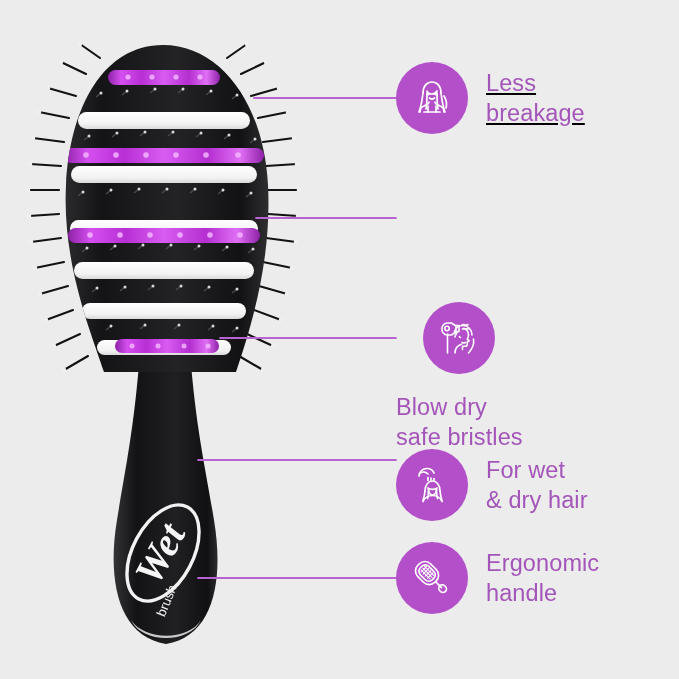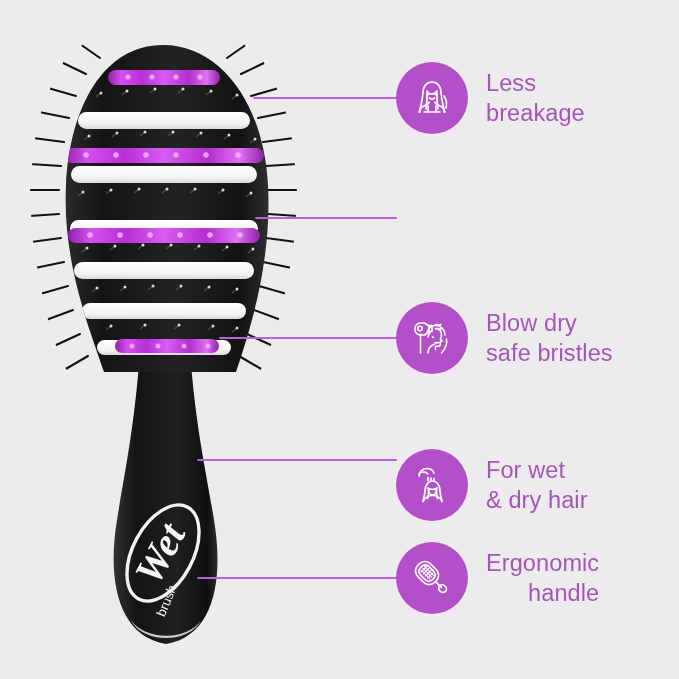--- a/index.html
+++ b/index.html
@@ -32,25 +32,25 @@
   .circle svg{display:block;}
   .flabel{
     color:#a455b9;
     font-size:23.5px;
     line-height:1.28;
     letter-spacing:.1px;
     white-space:pre-line;
     font-weight:400;
   }
 
-  .f1{left:396px;top:62px;}
+  .f1{left:396px;top:62px;text-decoration:underline;}
   .f2{left:396px;top:182px;}
-  .f3{left:396px;top:302px;}
+  .f3{left:396px;top:302px;flex-direction:column;}
   .f4{left:396px;top:449px;}
-  .f5{left:396px;top:542px;text-align:right;}
+  .f5{left:396px;top:542px;}
 </style>
 </head>
 <body>
 
 <div id="stage">
 
   <div class="product">
     <svg width="400" height="679" viewBox="0 0 400 679" xmlns="http://www.w3.org/2000/svg">
       <defs>
         <linearGradient id="bodyGrad" x1="0" y1="0" x2="1" y2="0">

